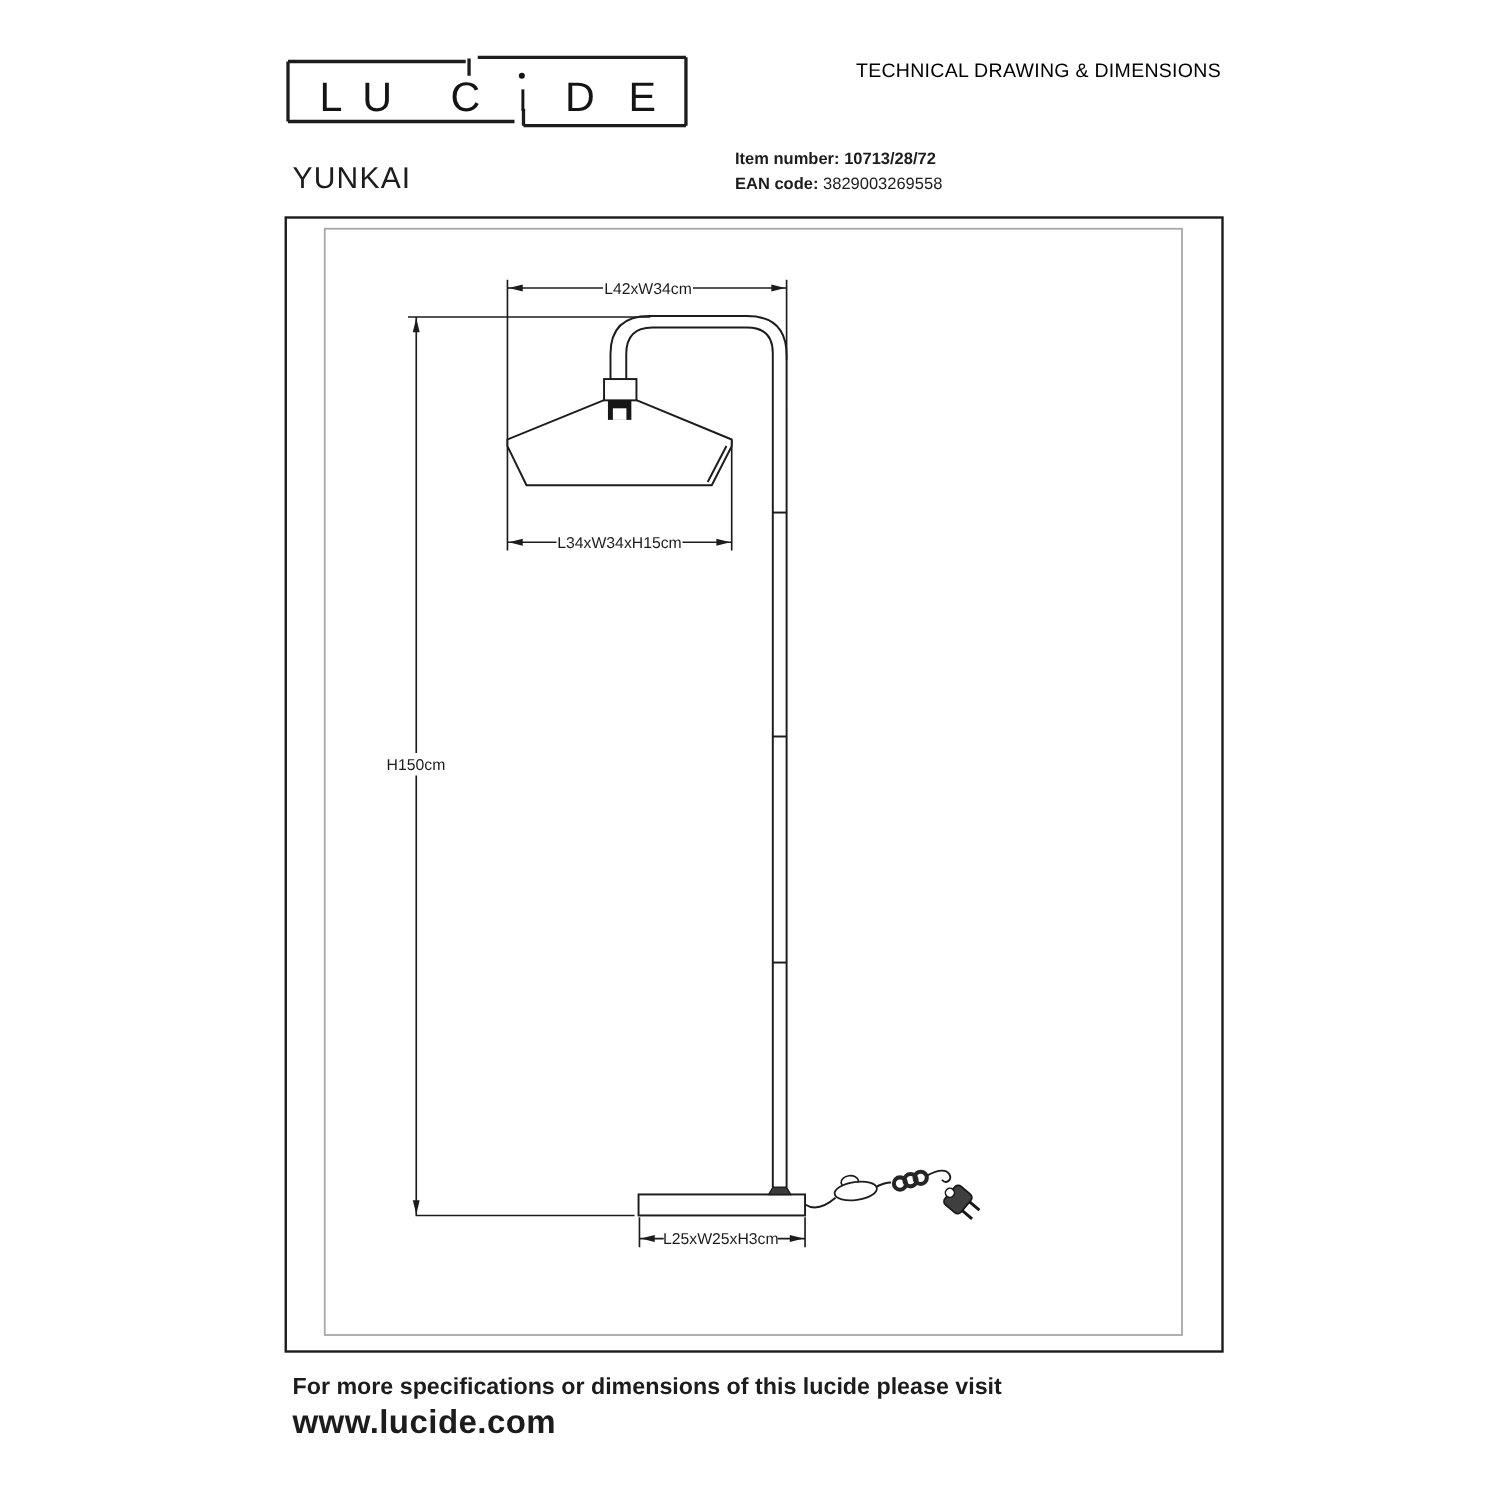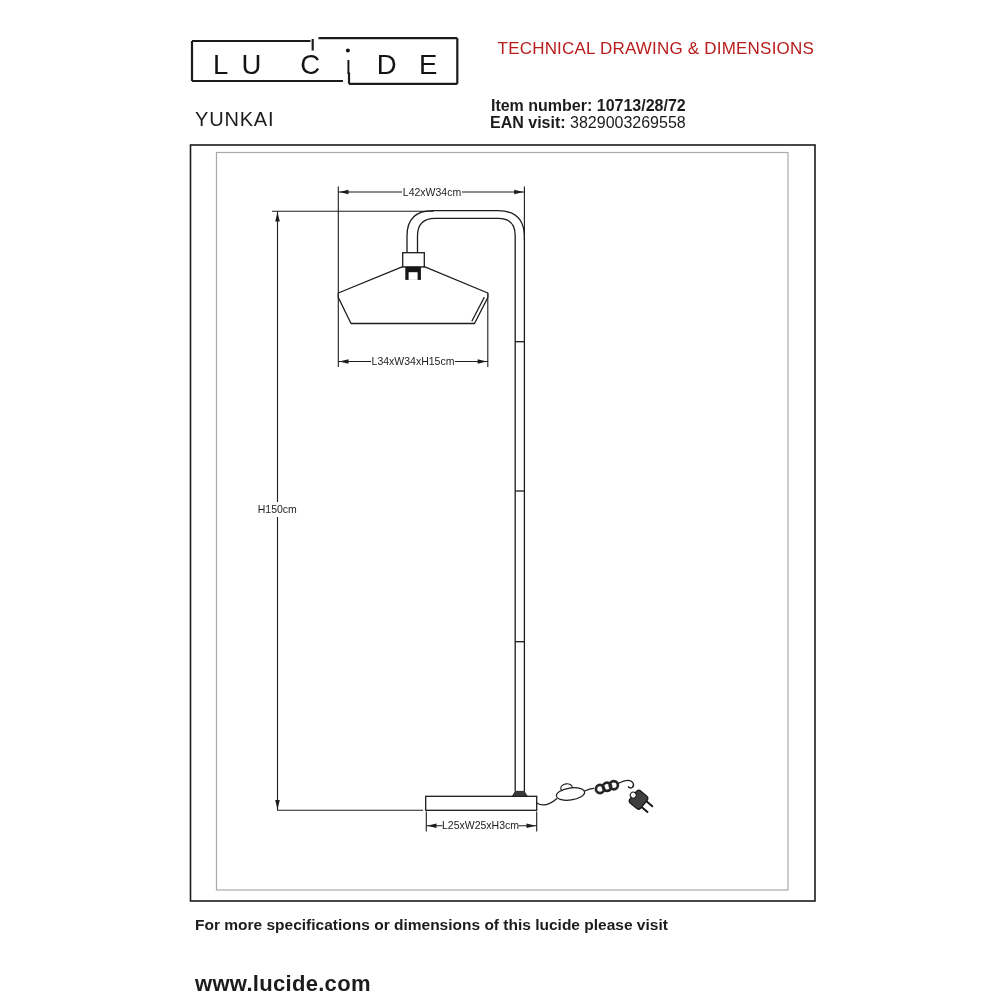--- a/index.html
+++ b/index.html
@@ -11,59 +11,57 @@
     font-family: "Liberation Sans", sans-serif;
     color: #1c1c1c;
     overflow: hidden;
   }
   .abs { position: absolute; }
   #stage { position: relative; width: 1000px; height: 1000px; background:#fff; }
 
   .doc-type {
     top: 39px;
     right: 186px;
-    font-size: 17px;
+    font-size: 13px;
     letter-spacing: 0.2px;
-    color: #b91c1c;
+    color: #000000;
     white-space: nowrap;
   }
   .product-name {
     top: 108px;
     left: 195px;
     font-size: 20px;
     font-weight: 400;
     letter-spacing: 0.8px;
   }
   .item-block {
     top: 98px;
     left: 490px;
-    font-size: 16px;
+    font-size: 11px;
     line-height: 16.5px;
     white-space: nowrap;
-    text-align: right;
   }
   .item-block .lbl { font-weight: 700; }
   .item-block .val-bold { font-weight: 700; }
   .item-block .val { font-weight: 400; }
 
   .footer-note {
     top: 916px;
     left: 195px;
     font-size: 15.5px;
     font-weight: 700;
     white-space: nowrap;
   }
   .footer-site {
     top: 935px;
     left: 195px;
     font-size: 22px;
     font-weight: 700;
     letter-spacing: 0.3px;
     white-space: nowrap;
-    margin-top: 36px;
   }
 
   svg { display: block; }
   .dline  { stroke: #1c1c1c; stroke-width: 1.1; fill: none; }
   .dfill  { fill: #1c1c1c; stroke: none; }
   .lamp   { stroke: #1c1c1c; stroke-width: 1.3; fill: none; }
   .lampw  { stroke: #1c1c1c; stroke-width: 1.3; fill: #ffffff; }
   .dimtxt {
     font-family: "Liberation Sans", sans-serif;
     font-size: 10.5px;
@@ -99,21 +97,21 @@
     <circle cx="347.9" cy="50.5" r="2" fill="#141414"></circle>
     <text class="logotxt" x="376.7" y="74">D</text>
     <text class="logotxt" x="419" y="74">E</text>
   </svg>
 
   <div class="abs doc-type">TECHNICAL DRAWING &amp; DIMENSIONS</div>
   <div class="abs product-name">YUNKAI</div>
 
   <div class="abs item-block">
     <div><span class="lbl">Item number:</span>&nbsp;<span class="val-bold">10713/28/72</span></div>
-    <div><span class="lbl">EAN visit:</span>&nbsp;<span class="val">3829003269558</span></div>
+    <div><span class="lbl">EAN code:</span>&nbsp;<span class="val">3829003269558</span></div>
   </div>
 
   <svg class="abs" style="left:0; top:0;" width="1000" height="1000" viewBox="0 0 1000 1000">
 
     <rect x="190.5" y="145" width="624.5" height="756" fill="none" stroke="#1c1c1c" stroke-width="1.6"></rect>
     <rect x="216.5" y="152.5" width="571.5" height="737.5" fill="none" stroke="#a8a8a8" stroke-width="1.2"></rect>
 
     <g>
       <path class="dline" d="M338.3,186.5 V367"></path>
       <path class="dline" d="M524.4,186.5 V240"></path>

